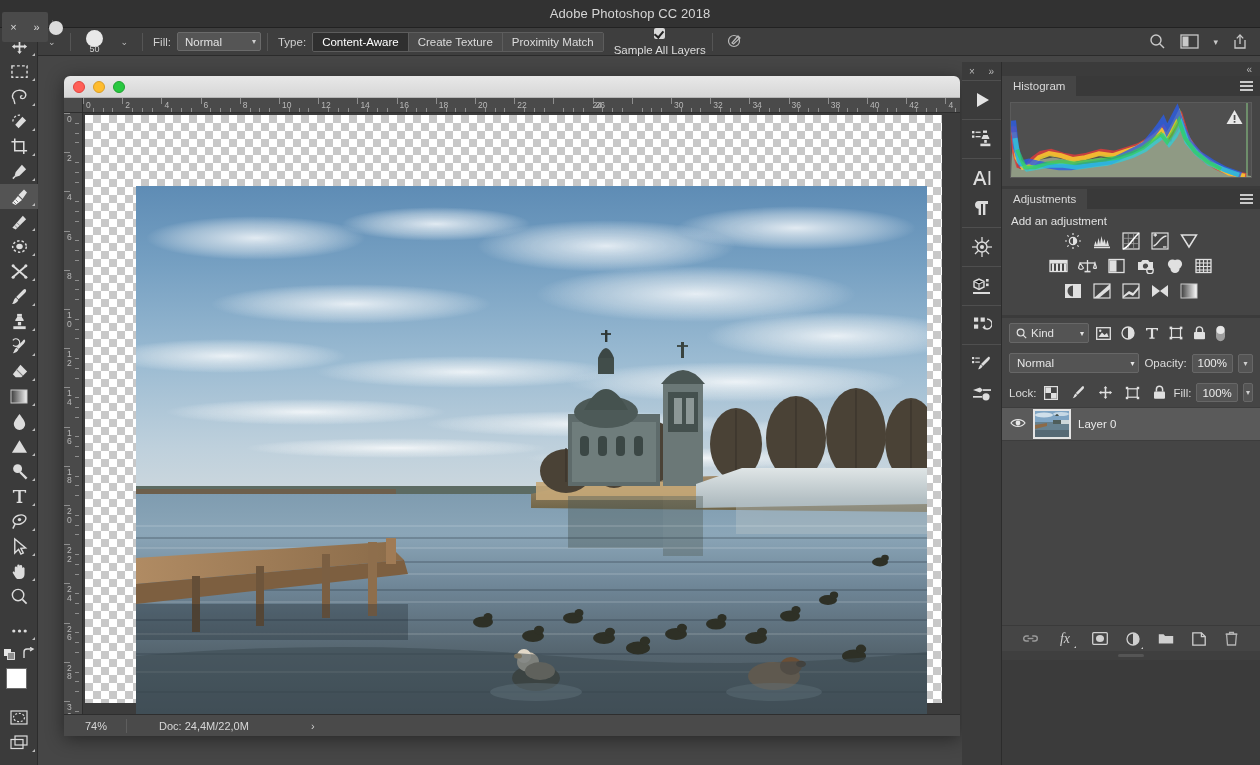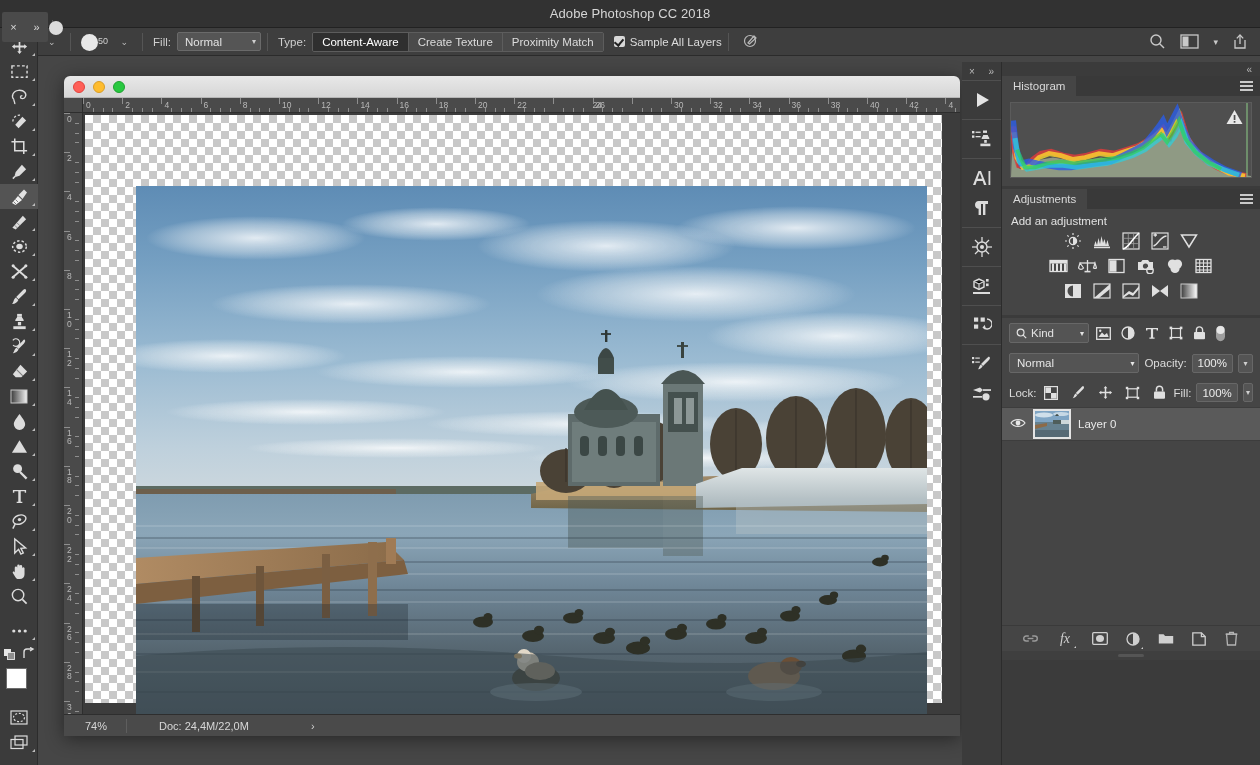--- a/index.html
+++ b/index.html
@@ -39,42 +39,42 @@
   .optbar{
     position:absolute; left:0; top:28px; width:1260px; height:28px;
     background:#3e3e3e; border-bottom:1px solid #2b2b2b;
     display:flex; align-items:center; gap:0; padding-left:40px;
   }
   .opt-caret{
     color:#bdbdbd; font-size:9px; padding:0 8px; cursor:default;
   }
   .vdiv{ width:1px; height:18px; background:#555; margin:0 6px; }
   .brush-prev{
-    position:relative; width:36px; height:28px; display:flex; flex-direction:row;
+    position:relative; width:36px; height:28px; display:flex; flex-direction:column;
     align-items:center; justify-content:center; cursor:default;
   }
   .brush-circ{ width:17px; height:17px; border-radius:50%; background:#e8e8e8; margin-bottom:-2px;}
   .brush-size{ color:#d0d0d0; font-size:9px; line-height:9px; }
   .opt-label{ color:#cfcfcf; font-size:11.5px; margin:0 6px 0 4px; }
   .opt-select{
     height:19px; min-width:84px; background:#555; border:1px solid #6a6a6a; border-radius:2px;
     color:#e2e2e2; font-size:11.5px; display:flex; align-items:center;
     padding:0 4px 0 7px; justify-content:space-between; cursor:default;
   }
   .opt-select .cv{ font-size:8px; color:#cfcfcf; margin-left:8px;}
   .seg{
     display:flex; border:1px solid #5d5d5d; border-radius:2px; overflow:hidden; height:20px;
   }
   .seg > div{
     padding:0 9px; color:#dcdcdc; font-size:11.5px; display:flex; align-items:center;
     background:#4a4a4a; border-right:1px solid #5d5d5d; cursor:default;
   }
   .seg > div:last-child{ border-right:none; }
   .seg > div.on{ background:#2f2f2f; color:#fff; }
-  .chk-wrap{ display:flex; align-items:center; gap:5px; margin-left:10px; cursor:default;}
+  .chk-wrap{ display:flex; align-items:center; gap:5px; margin-left:10px; cursor:default;flex-direction:column;}
   .chkbox{
     width:11px; height:11px; background:#d8d8d8; border-radius:2px; position:relative;
   }
   .chkbox:after{
     content:""; position:absolute; left:2px; top:1px; width:4px; height:7px;
     border:solid #222; border-width:0 2px 2px 0; transform:rotate(40deg);
   }
   .chk-wrap span{ color:#dcdcdc; font-size:11.5px; }
   .opt-right{ margin-left:auto; display:flex; align-items:center; gap:14px; padding-right:12px; }
 

